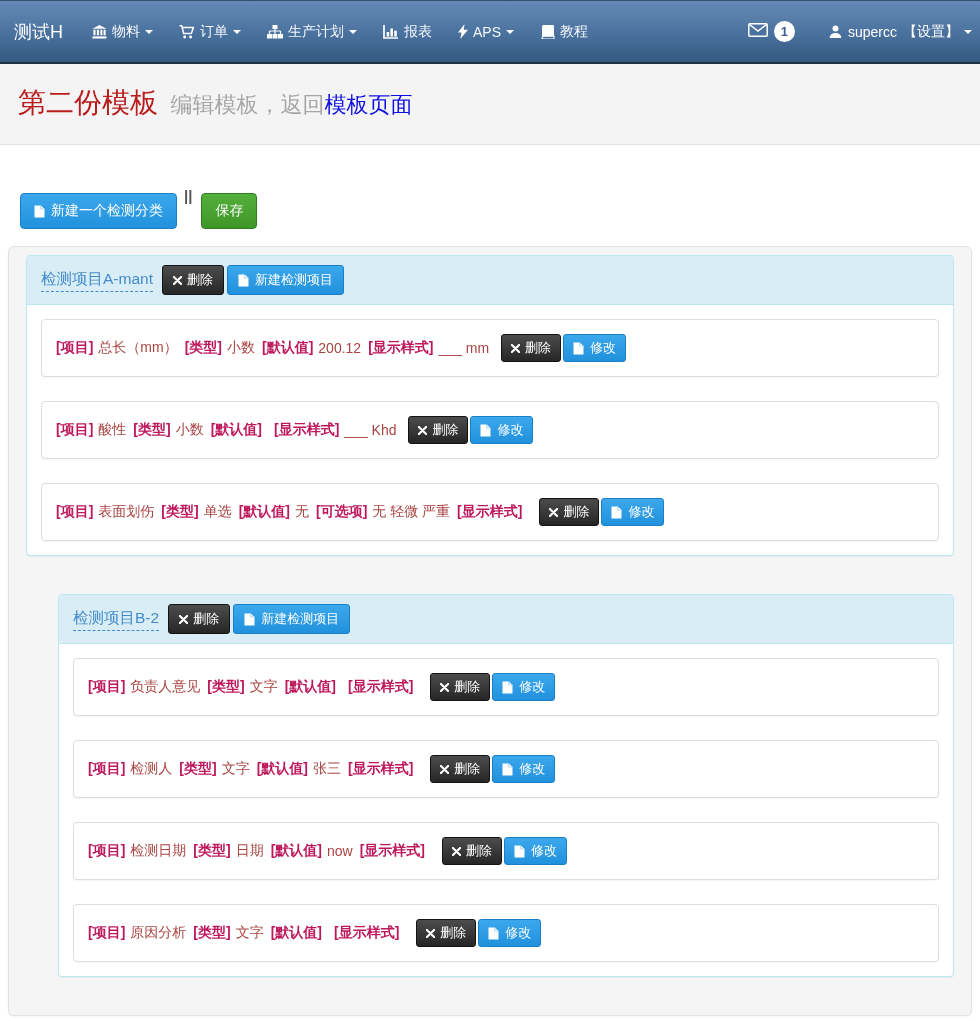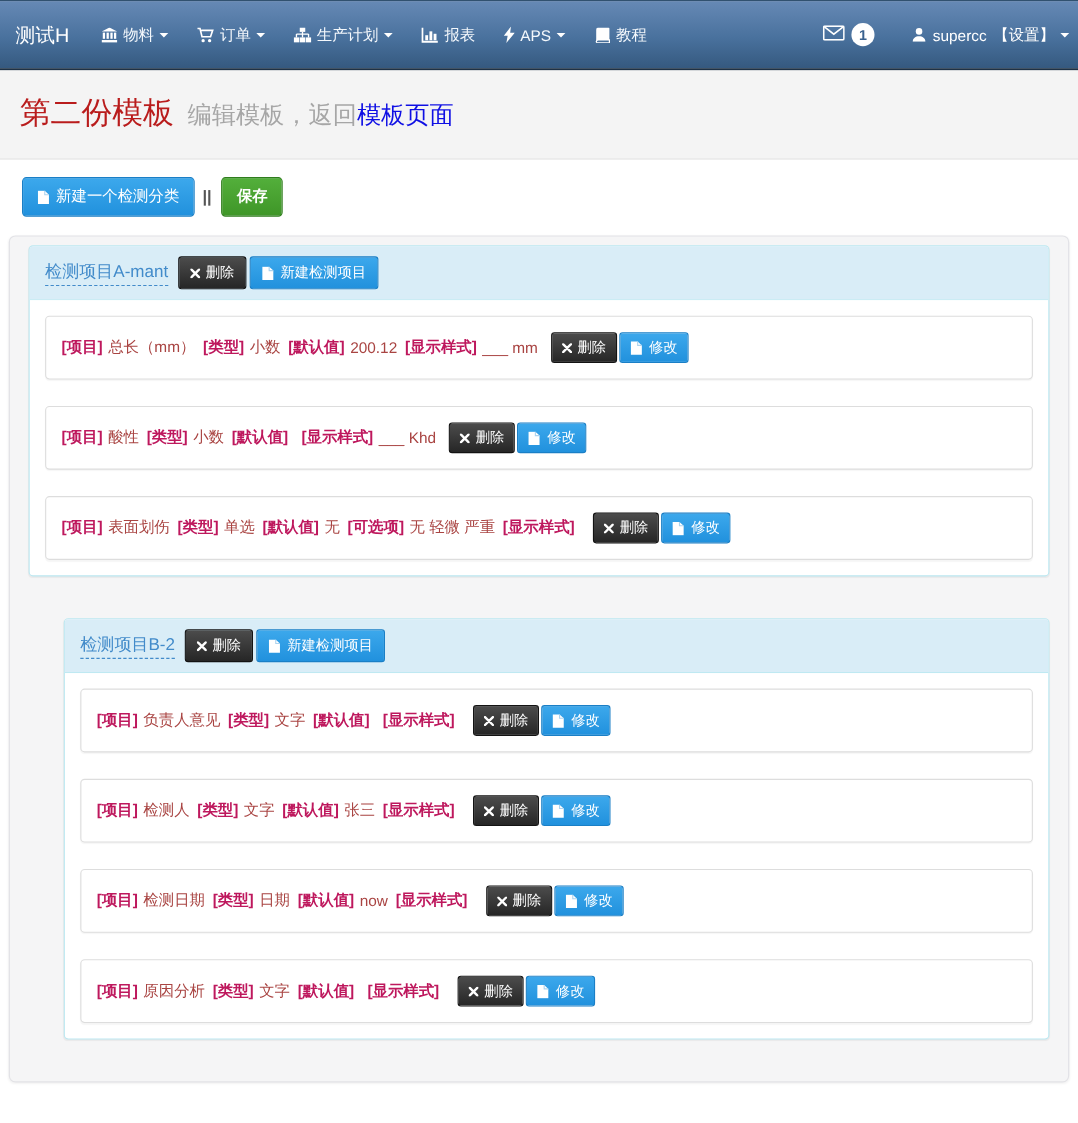--- a/index.html
+++ b/index.html
@@ -34,22 +34,22 @@
   .page-title { font-size:28px; color:#b91c1c; }
   .page-subtitle { font-size:22px; color:#a6a6a6; margin-left:8px; }
   .page-link { font-size:22px; color:#0f0fe4; text-decoration:none; cursor:pointer; }
 
   
   .toolbar { padding:16px 0 0 20px; display:flex; align-items:center; }
   .btn { border-radius:4px; cursor:pointer; display:inline-flex; align-items:center; color:#fff; font-family:inherit; }
   .btn .icn { display:inline-flex; margin-right:6px; }
   .btn-blue { background:linear-gradient(180deg,#3ca8ec,#2191dd); border:1px solid #1a7fc6; }
   .btn-dark { background:linear-gradient(180deg,#4c4c4c,#262626); border:1px solid #131313; }
-  .btn-green { background:linear-gradient(180deg,#53af3b,#3f9628); border:1px solid #2f7d1d;font-weight:bold; }
-  .btn-lg { font-size:14px; padding:8px 13px; }
+  .btn-green { background:linear-gradient(180deg,#53af3b,#3f9628); border:1px solid #2f7d1d; }
+  .btn-lg { font-size:14px; padding:8px 13px;margin-top:32px; }
   .sep { color:#555; font-weight:bold; font-size:15px; margin:0 9px 0 7px; }
 
   
   .outer { margin:17px 8px 0 8px; background:#f5f5f6; border:1px solid #e2e2e6; border-radius:6px;
            padding:8px 17px 38px 17px; box-shadow:0 1px 2px rgba(0,0,0,0.05); }
 
   
   .panel { background:#fff; border:1px solid #bce8f1; border-radius:4px; box-shadow:0 1px 1px rgba(0,0,0,0.05); margin-bottom:38px; }
   .panel:last-child { margin-bottom:0;margin-left:32px; }
   .panel-heading { background:#d9edf7; border-bottom:1px solid #bce8f1; border-radius:3px 3px 0 0;

